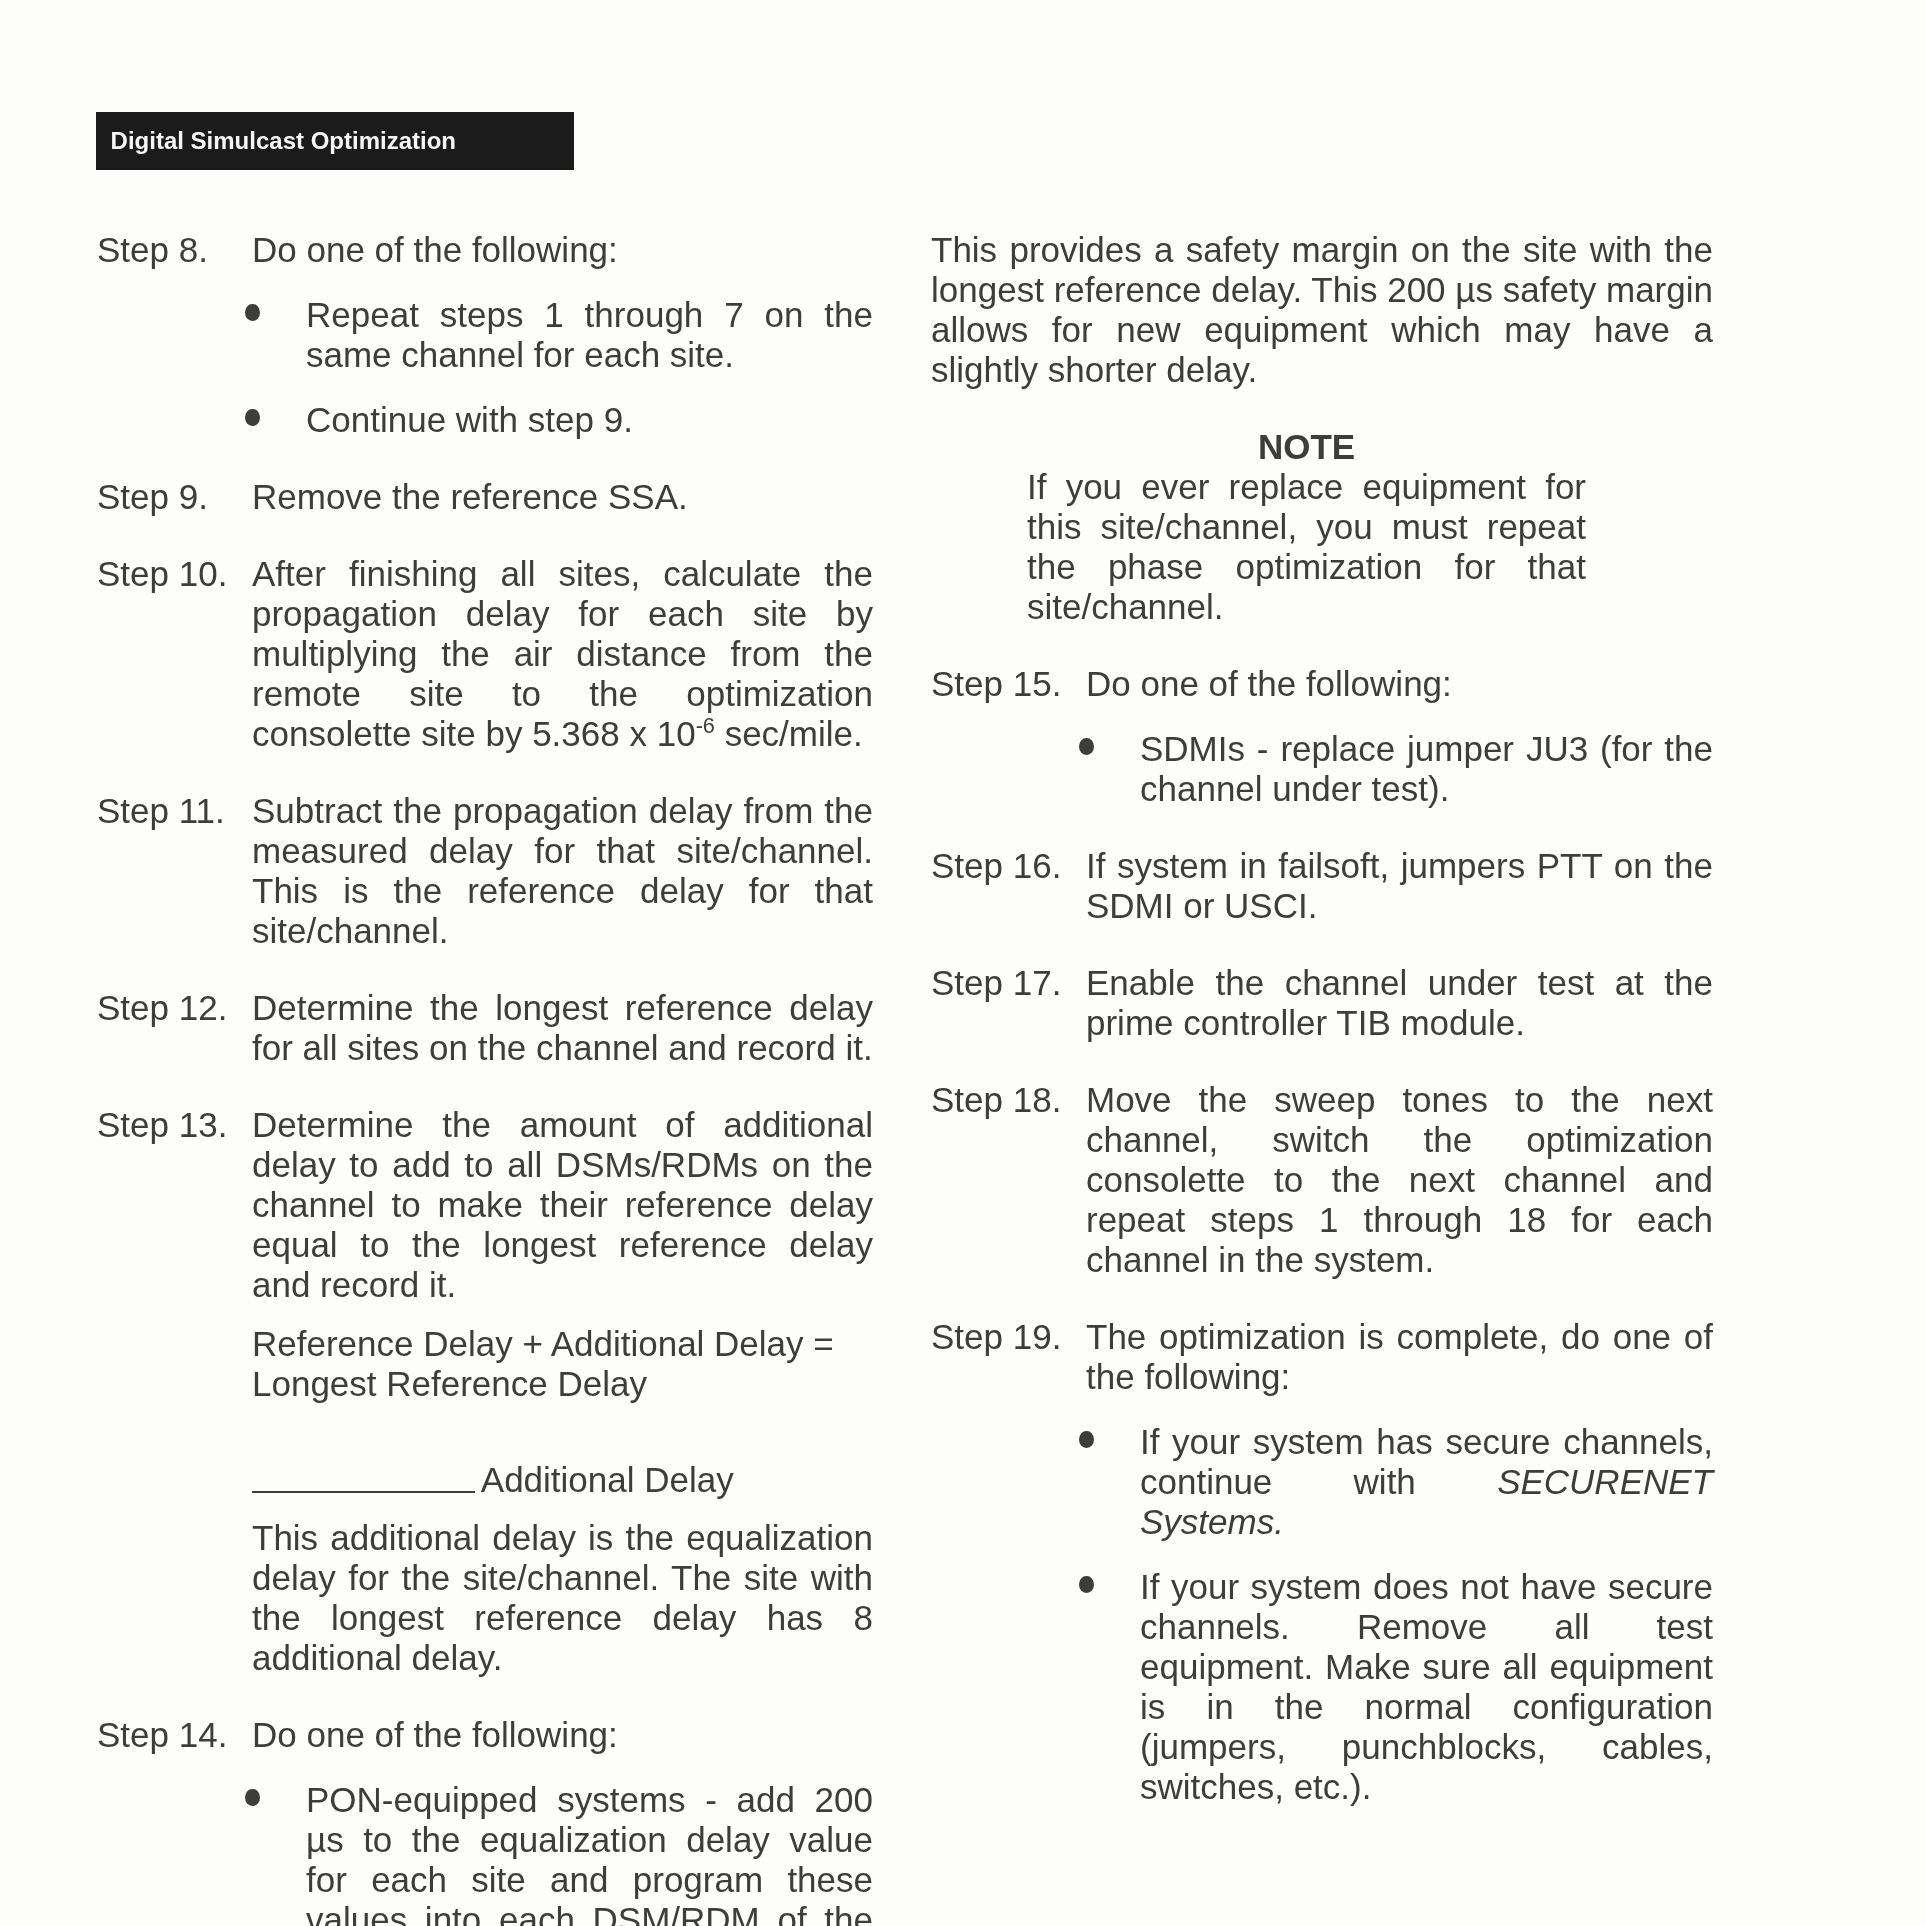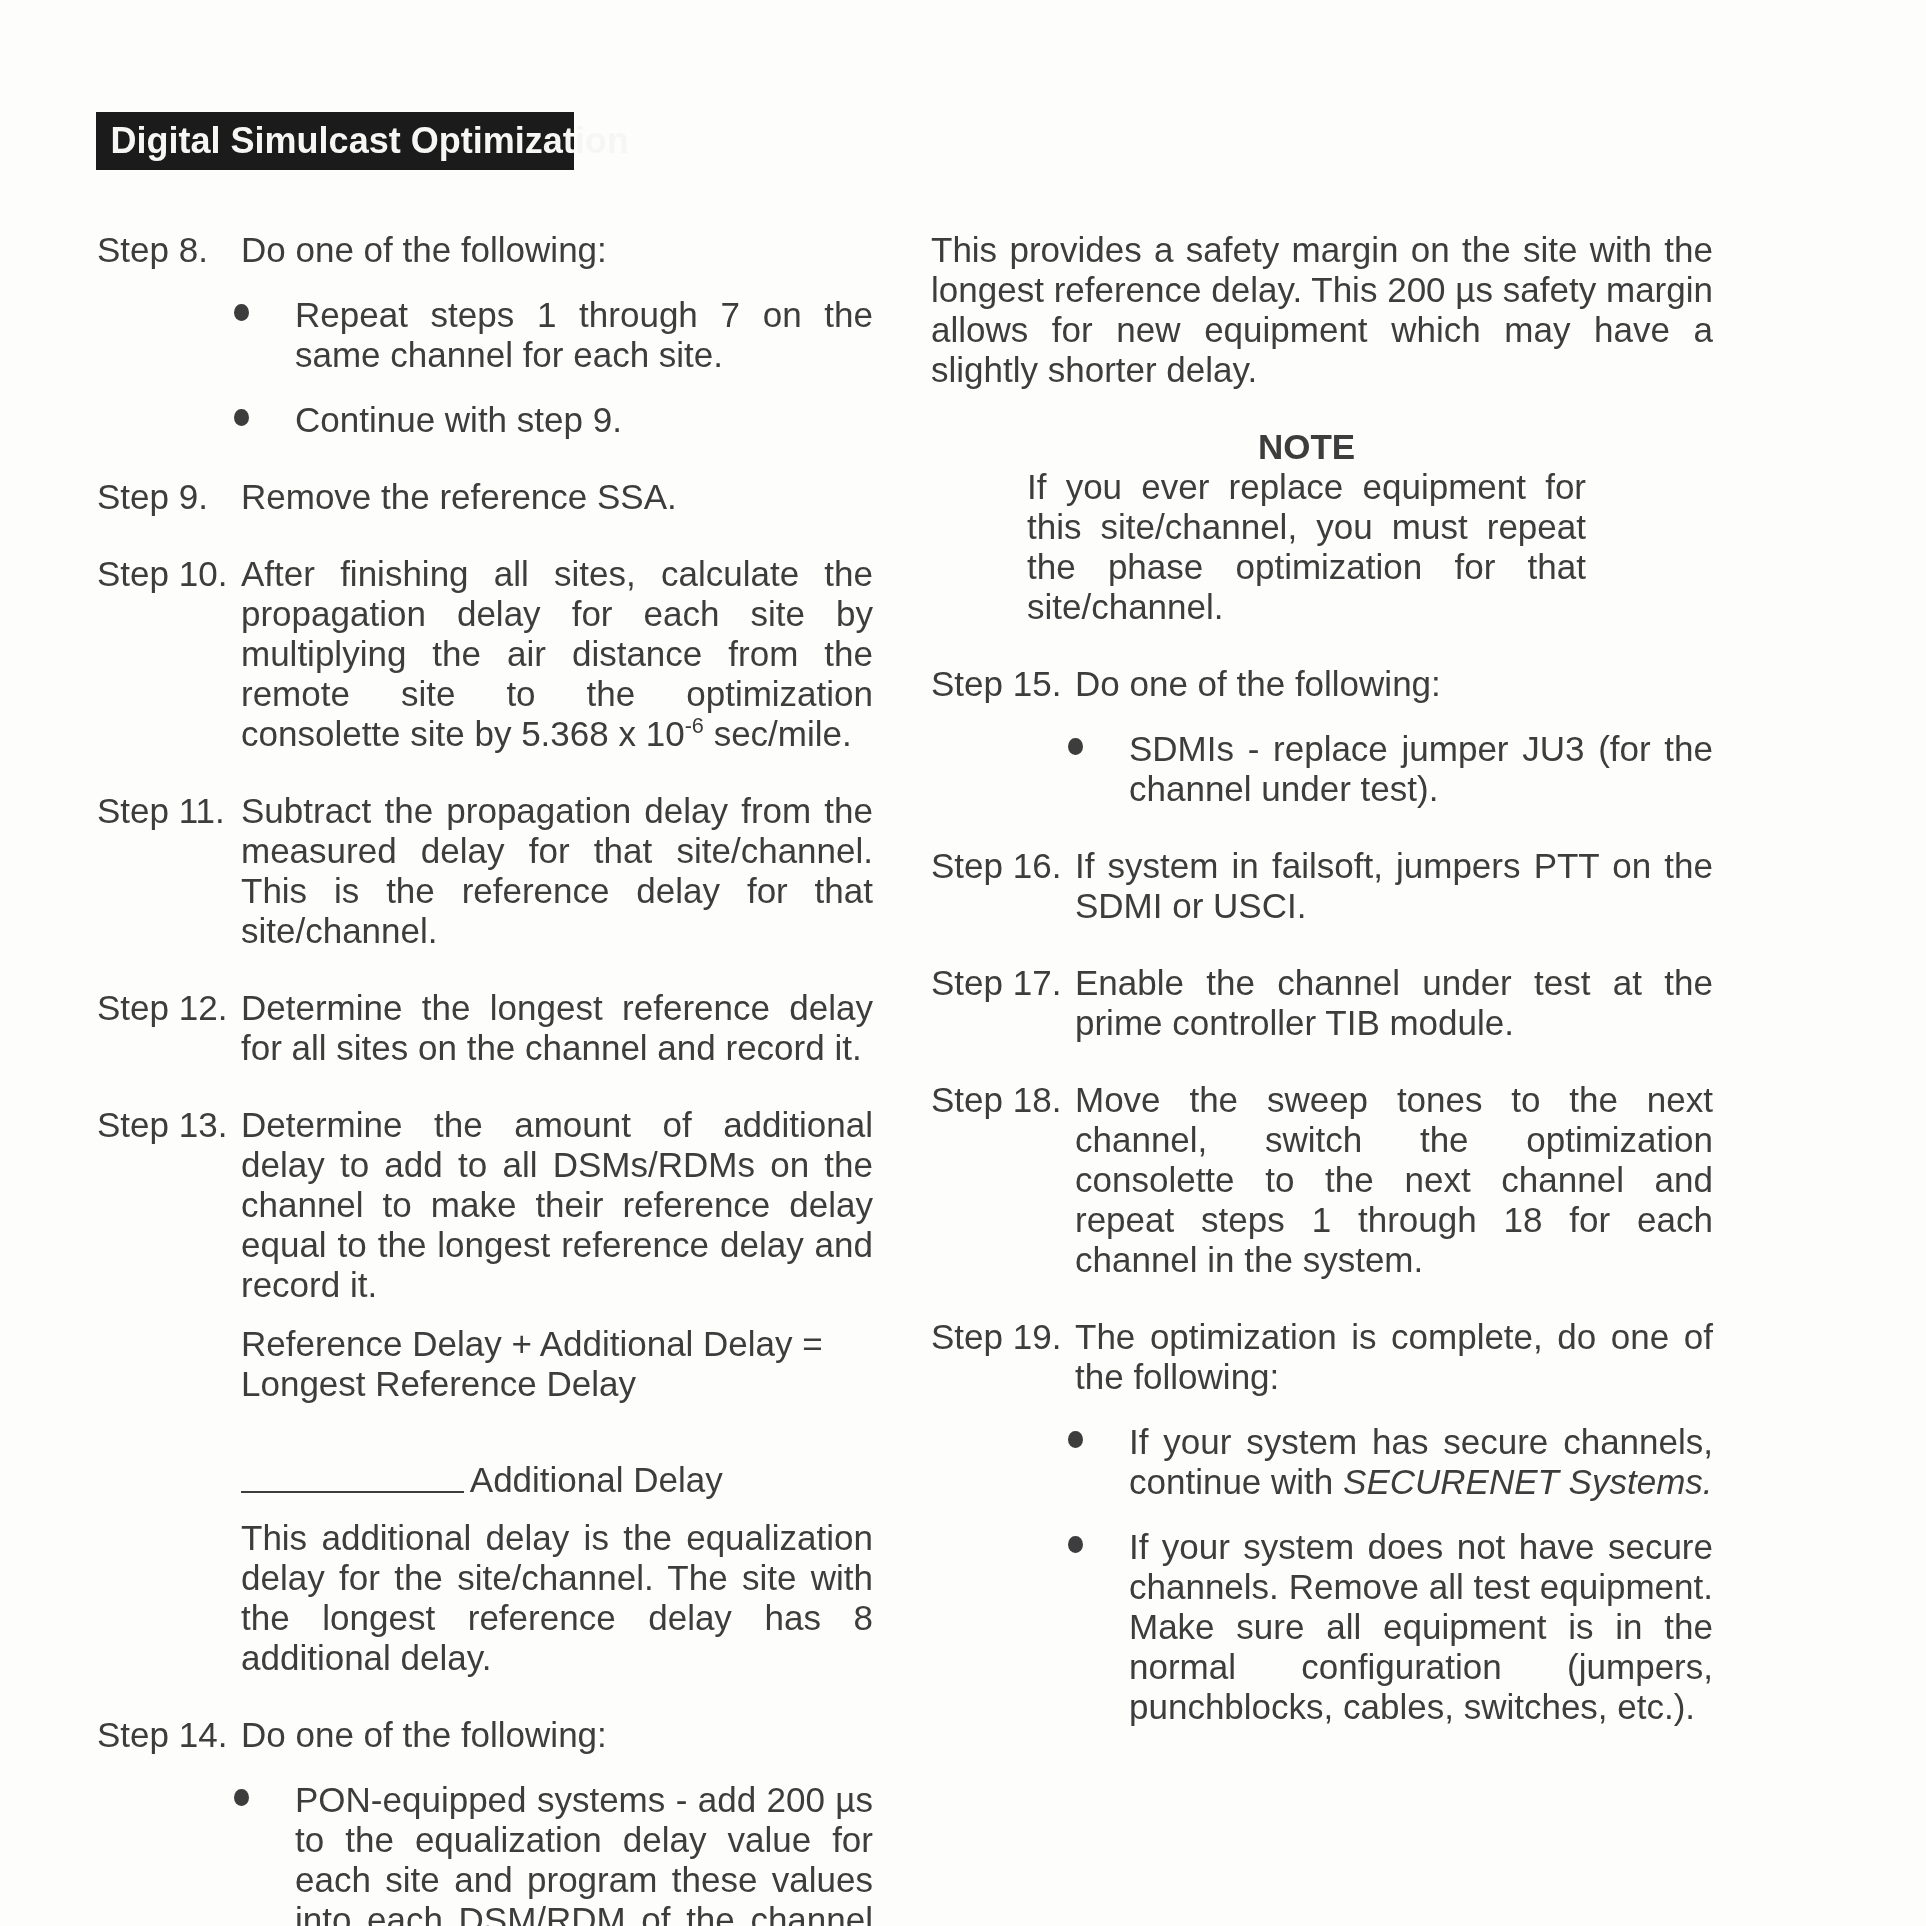--- a/index.html
+++ b/index.html
@@ -13,36 +13,36 @@
     overflow: hidden;
   }
   .banner {
     position: absolute;
     left: 96px;
     top: 112px;
     width: 478px;
     height: 58px;
     background: #1b1b1b;
     color: #f6f6f4;
-    font-size: 36px;
+    font-size: 24px;
     font-weight: bold;
     line-height: 58px;
     padding-left: 14.6px;
     box-sizing: border-box;
     white-space: nowrap;
   }
   .column {
     position: absolute;
     top: 230px;
     font-size: 35px;
     line-height: 40px;
   }
   .column.left  { left: 97px;  width: 776px; }
   .column.right { left: 931px; width: 782px; }
-  .step { display: flex; margin-top: 37px; }
+  .step { display: flex; margin-top: 37px; gap: 11px; }
   .step.first { margin-top: 0; }
   .step-label { flex: 0 0 144px; }
   .step-content { flex: 1; min-width: 0; }
   .step-text { text-align: justify; }
   .bullet {
     position: relative;
     padding-left: 54px;
     margin-top: 25px;
     text-align: justify;
   }

